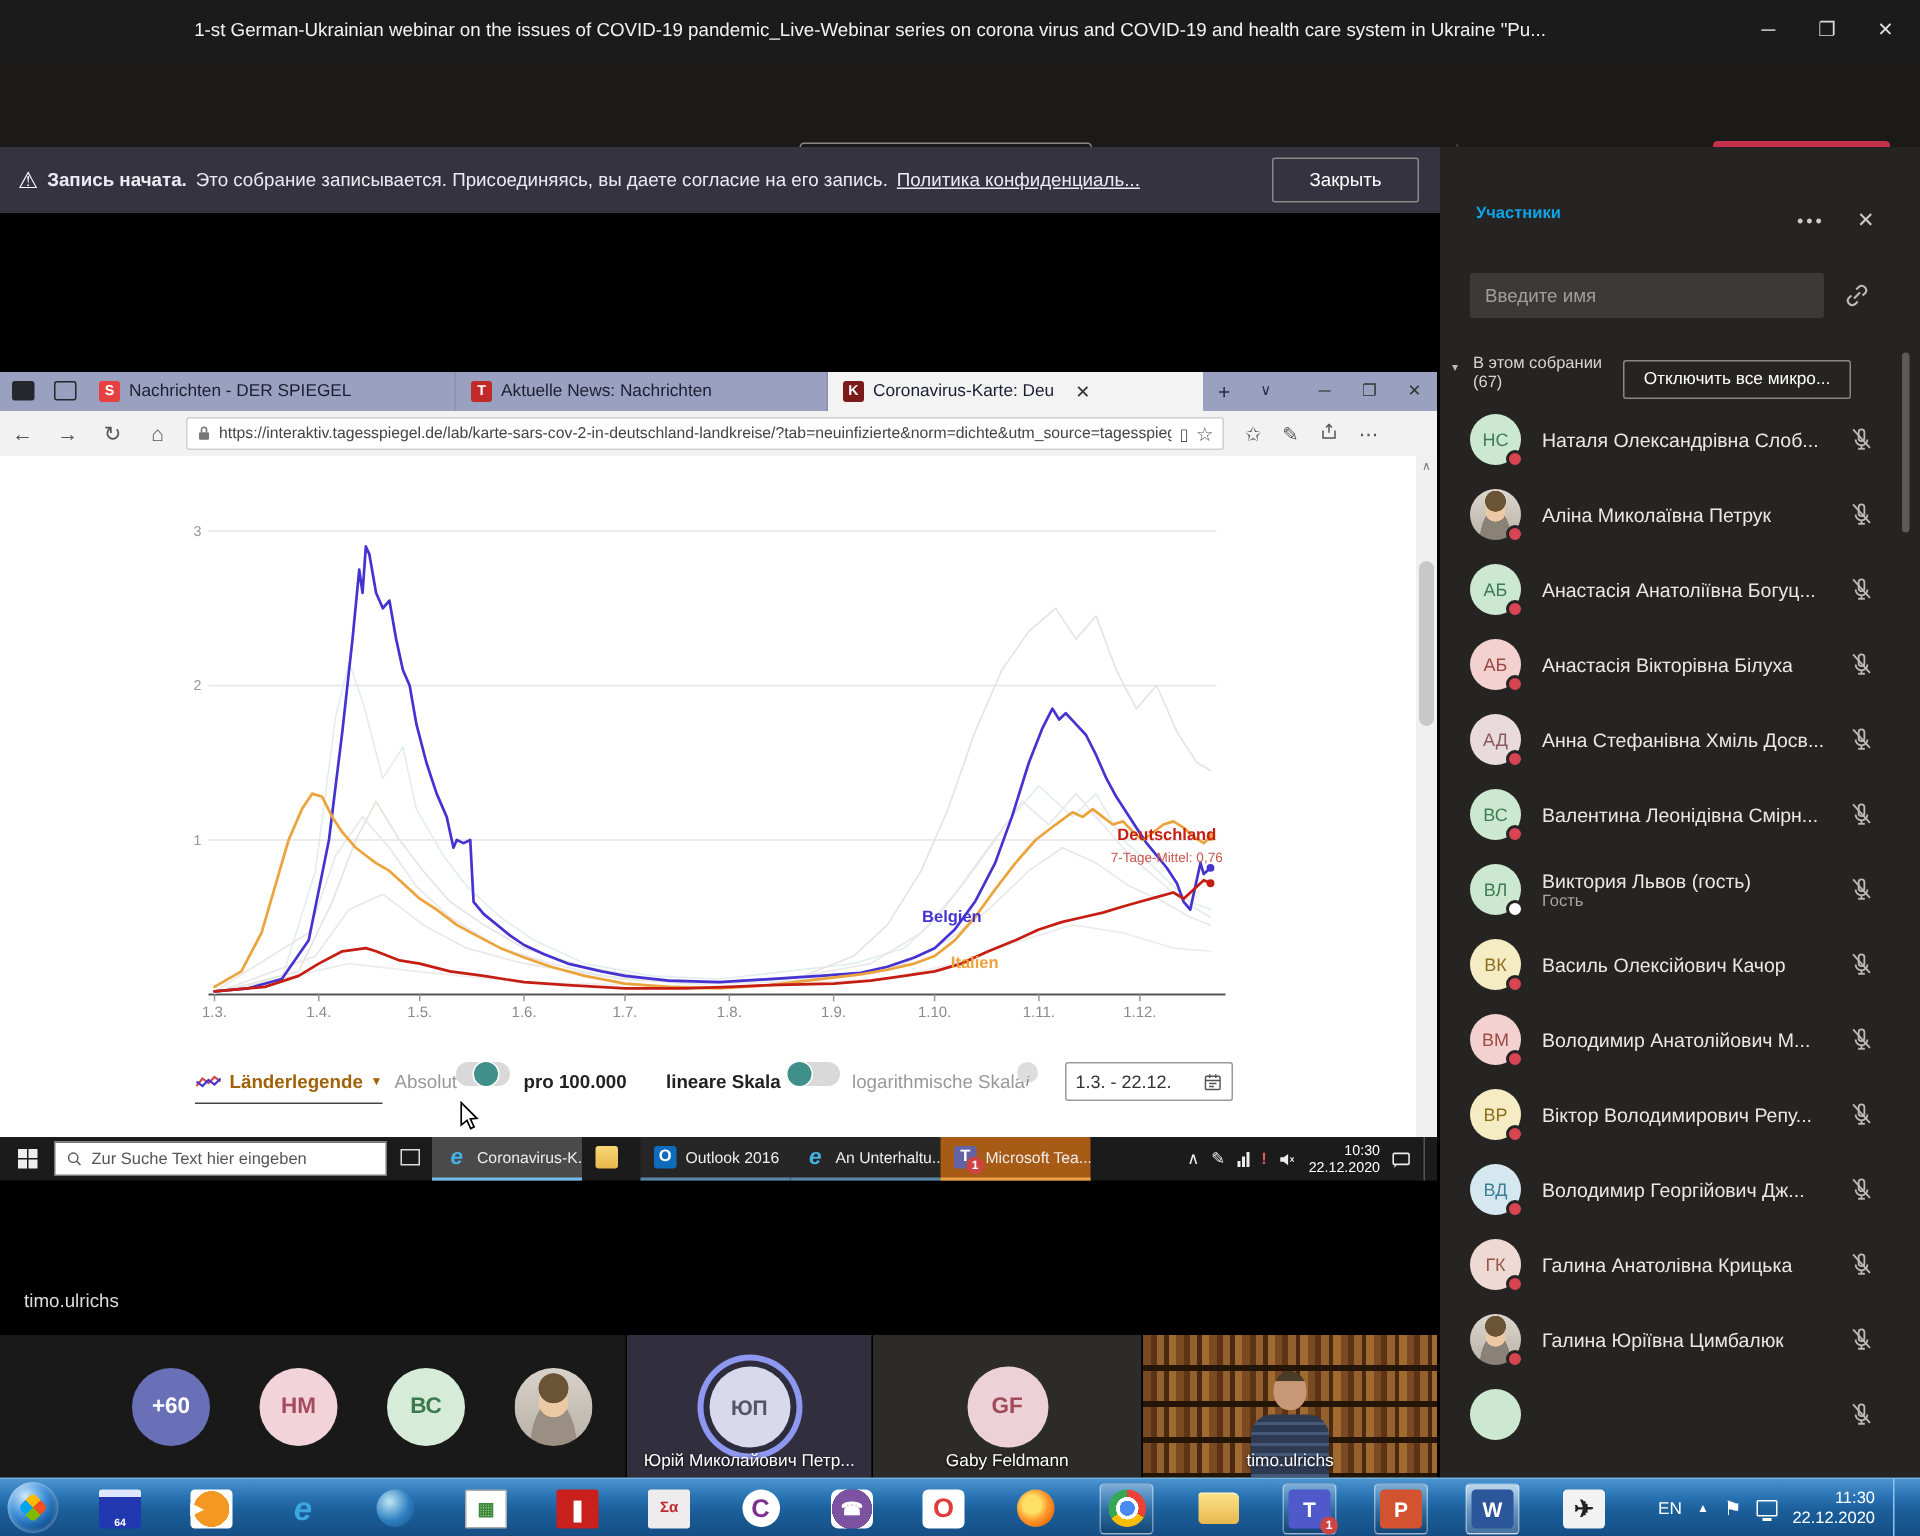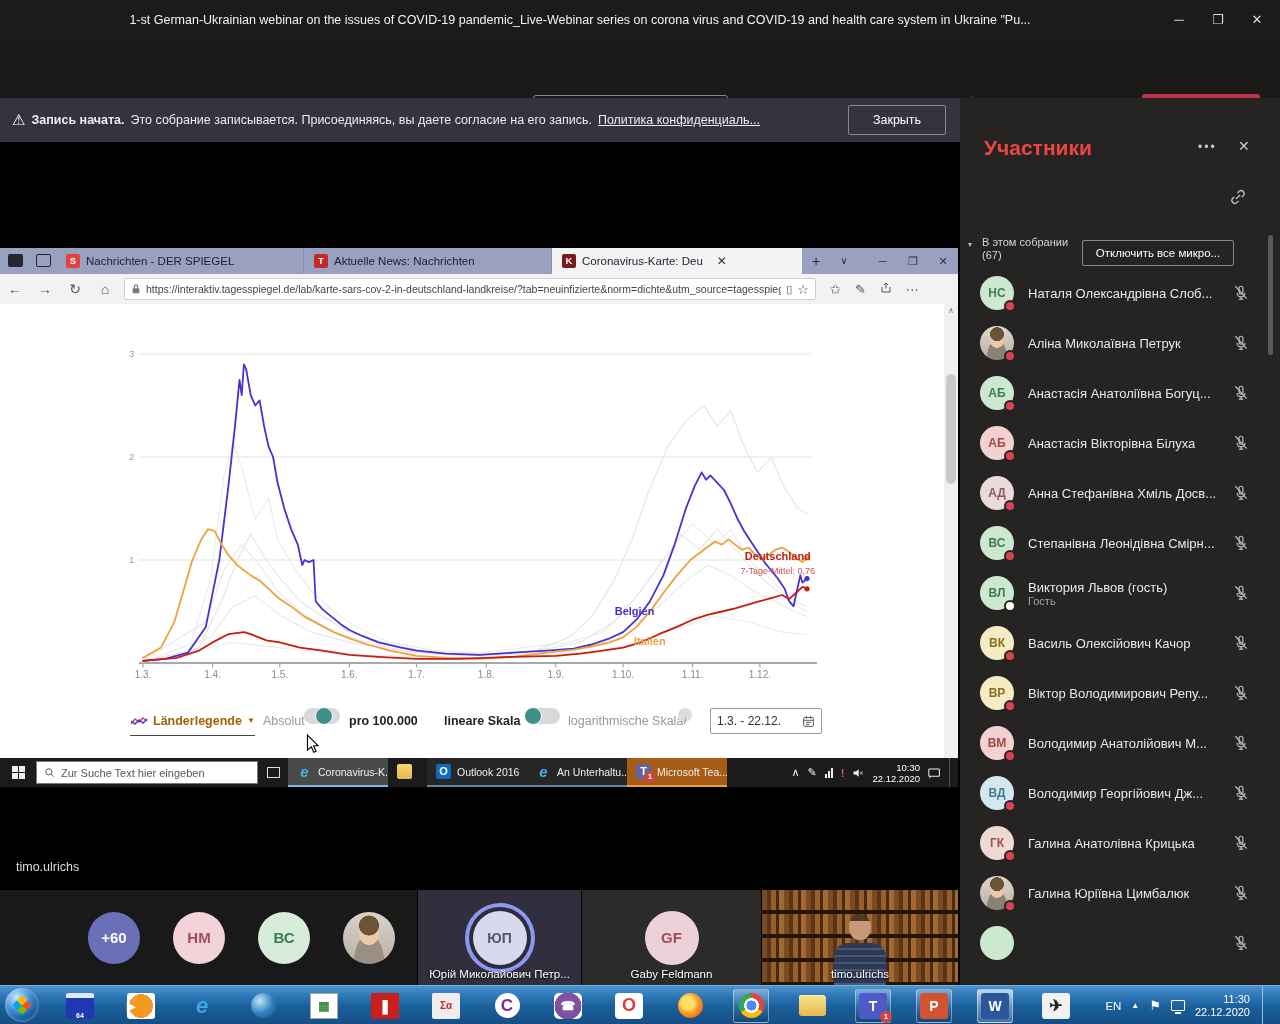--- a/index.html
+++ b/index.html
@@ -108,31 +108,31 @@
   .vtile .vcirc{width:54px;height:54px;}
   .ring-av{width:46px;height:46px;box-shadow:0 0 0 4px #2c2c3c,0 0 0 8px #8e98f0;font-size:14px;}
   .photo-av{background:radial-gradient(circle at 50% 26%,#6b5336 0 21%,rgba(0,0,0,0) 22%),radial-gradient(circle at 50% 44%,#eac9a4 0 25%,rgba(0,0,0,0) 26%),radial-gradient(ellipse at 50% 105%,#9a8f82 0 42%,rgba(0,0,0,0) 43%),linear-gradient(#d8d2ca,#b9b1a6);}
   .bookshelf{background:repeating-linear-gradient(180deg,rgba(0,0,0,0) 0 20px,#241506 20px 24px),repeating-linear-gradient(90deg,#7a4a22 0 5px,#5d3315 5px 9px,#93602e 9px 14px,#4a2a10 14px 17px,#a06a30 17px 22px);}
   .manvid{position:absolute;left:50%;top:24px;transform:translateX(-50%);width:64px;height:71px;}
   .manvid::before{content:"";position:absolute;left:50%;top:0;transform:translateX(-50%);width:22px;height:26px;border-radius:50% 50% 46% 46%;background:linear-gradient(#4a3a28 0 26%,#c89878 27%);}
   .manvid::after{content:"";position:absolute;left:50%;bottom:0;transform:translateX(-50%);width:52px;height:42px;border-radius:14px 14px 0 0;background:repeating-linear-gradient(180deg,#2e3a52 0 5px,#46587a 5px 7px);}
 
   
   .panel{left:960px;top:98px;width:320px;height:887px;background:#252423;overflow:hidden;color:#e6e5e4;}
-  .ptitle{position:absolute;left:24px;top:38px;font-size:21px;font-weight:bold;color:#ef4444;}
+  .ptitle{position:absolute;left:24px;top:38px;font-size:11px;font-weight:bold;color:#0ea5e9;}
   .pdots{position:absolute;left:238px;top:42px;color:#ccc;font-size:12px;letter-spacing:2px;}
   .pclose{position:absolute;left:278px;top:40px;color:#ccc;font-size:14px;}
   .psearch{position:absolute;left:20px;top:84px;width:236px;height:30px;background:#3b3a39;border-radius:2px;color:#a19f9d;font-size:12.5px;line-height:30px;padding:0 10px;}
   .plink{position:absolute;left:268px;top:89px;width:20px;height:20px;}
   .psec{position:absolute;left:22px;top:138px;font-size:11px;line-height:13px;color:#d6d5d4;}
   .pchev{position:absolute;left:8px;top:142px;font-size:8px;color:#bbb;}
   .pmuteall{position:absolute;left:122px;top:142px;width:152px;height:26px;border:1px solid #8a8886;border-radius:2px;text-align:center;line-height:24px;font-size:11.5px;color:#fff;white-space:nowrap;overflow:hidden;padding:0 4px;}
   .plist{position:absolute;left:0;top:170px;width:320px;}
   .p-row{height:50px;display:flex;align-items:center;padding-left:20px;position:relative;}
-  .p-av{width:34px;height:34px;border-radius:50%;background:var(--bg,#cde8d0);color:var(--fg,#3e7d52);font-size:12px;font-weight:bold;display:flex;align-items:center;justify-content:center;position:relative;flex:0 0 34px;}
+  .p-av{width:34px;height:34px;border-radius:50%;background:var(--bg,#cde8d0);color:var(--fg,#3e7d52);font-size:12px;font-weight:normal;display:flex;align-items:center;justify-content:center;position:relative;flex:0 0 34px;}
   .p-av .pdot{position:absolute;right:-2px;bottom:-2px;width:12px;height:12px;border-radius:50%;background:var(--dot,#d74553);border:2px solid #252423;}
   .k-photo .p-av{background:radial-gradient(circle at 50% 24%,#6b5336 0 22%,rgba(0,0,0,0) 23%),radial-gradient(circle at 50% 44%,#eac9a4 0 26%,rgba(0,0,0,0) 27%),radial-gradient(ellipse at 50% 108%,#8a8276 0 44%,rgba(0,0,0,0) 45%),linear-gradient(#dcd6ce,#b9b1a6);}
   .p-texts{margin-left:14px;overflow:hidden;}
   .p-name{display:block;font-size:13px;color:#e9e8e7;white-space:nowrap;overflow:hidden;}
   .subtitle{display:block;font-size:11px;color:#a8a6a4;}
   .p-mic{position:absolute;right:30px;top:16px;width:18px;height:18px;}
   .micsvg{stroke:#bdbbb9;fill:none;stroke-width:1.1;width:100%;height:100%;}
   .pscroll{position:absolute;left:308px;top:137px;width:5px;height:120px;background:#5b5a59;border-radius:3px;}
 
   
@@ -503,20 +503,21 @@
         <span class="manvid"></span>
 
       <span class="nm">timo.ulrichs</span>
     </div>
   </div>
 
   <div class="abs panel">
     <div class="ptitle">Участники</div>
     <div class="pdots">•••</div>
     <div class="pclose">✕</div>
+    <div class="psearch">Введите имя</div>
     <svg class="plink" viewBox="0 0 20 20" style="stroke:#bbb;fill:none;stroke-width:1.4">
         <path d="M8 12l4-4"></path>
         <path d="M9.5 6l1.8-1.8a3 3 0 0 1 4.2 4.2L13.7 10"></path>
         <path d="M10.5 14l-1.8 1.8a3 3 0 0 1-4.2-4.2L6.3 10"></path>
       </svg>
     <div class="pchev">▾</div>
     <div class="psec">
       <div>В этом собрании</div>
       <div>(67)</div>
     </div>
@@ -615,21 +616,21 @@
               <line x1="3" y1="2" x2="13" y2="13"></line>
             </svg>
         </span>
       </div>
         <div class="p-row" style="--bg: #cde8d0; --fg: #3e7d52;">
         <span class="p-av">
             <span class="init">ВС</span>
             <span class="pdot"></span>
           </span>
         <span class="p-texts">
-          <span class="p-name">Степанівна Леонідівна Смірн...</span>
+          <span class="p-name">Валентина Леонідівна Смірн...</span>
 
         </span>
         <span class="p-mic">
           <svg class="micsvg" viewBox="0 0 16 16">
               <rect x="6.3" y="2" width="3.4" height="7" rx="1.7"></rect>
               <path d="M4.5 8a3.5 3.5 0 0 0 7 0"></path>
               <line x1="8" y1="11.5" x2="8" y2="13.5"></line>
               <line x1="6" y1="13.5" x2="10" y2="13.5"></line>
               <line x1="3" y1="2" x2="13" y2="13"></line>
             </svg>
@@ -666,46 +667,46 @@
         <span class="p-mic">
           <svg class="micsvg" viewBox="0 0 16 16">
               <rect x="6.3" y="2" width="3.4" height="7" rx="1.7"></rect>
               <path d="M4.5 8a3.5 3.5 0 0 0 7 0"></path>
               <line x1="8" y1="11.5" x2="8" y2="13.5"></line>
               <line x1="6" y1="13.5" x2="10" y2="13.5"></line>
               <line x1="3" y1="2" x2="13" y2="13"></line>
             </svg>
         </span>
       </div>
+        <div class="p-row" style="--bg: #f3d1d1; --fg: #9c4a43;">
+        <span class="p-av">
+            <span class="init">ВМ</span>
+            <span class="pdot"></span>
+          </span>
+        <span class="p-texts">
+          <span class="p-name">Володимир Анатолійович М...</span>
+
+        </span>
+        <span class="p-mic">
+          <svg class="micsvg" viewBox="0 0 16 16">
+              <rect x="6.3" y="2" width="3.4" height="7" rx="1.7"></rect>
+              <path d="M4.5 8a3.5 3.5 0 0 0 7 0"></path>
+              <line x1="8" y1="11.5" x2="8" y2="13.5"></line>
+              <line x1="6" y1="13.5" x2="10" y2="13.5"></line>
+              <line x1="3" y1="2" x2="13" y2="13"></line>
+            </svg>
+        </span>
+      </div>
         <div class="p-row" style="--bg: #f6ecc4; --fg: #8c6e20;">
         <span class="p-av">
             <span class="init">ВР</span>
             <span class="pdot"></span>
           </span>
         <span class="p-texts">
           <span class="p-name">Віктор Володимирович Репу...</span>
-
-        </span>
-        <span class="p-mic">
-          <svg class="micsvg" viewBox="0 0 16 16">
-              <rect x="6.3" y="2" width="3.4" height="7" rx="1.7"></rect>
-              <path d="M4.5 8a3.5 3.5 0 0 0 7 0"></path>
-              <line x1="8" y1="11.5" x2="8" y2="13.5"></line>
-              <line x1="6" y1="13.5" x2="10" y2="13.5"></line>
-              <line x1="3" y1="2" x2="13" y2="13"></line>
-            </svg>
-        </span>
-      </div>
-        <div class="p-row" style="--bg: #f3d1d1; --fg: #9c4a43;">
-        <span class="p-av">
-            <span class="init">ВМ</span>
-            <span class="pdot"></span>
-          </span>
-        <span class="p-texts">
-          <span class="p-name">Володимир Анатолійович М...</span>
 
         </span>
         <span class="p-mic">
           <svg class="micsvg" viewBox="0 0 16 16">
               <rect x="6.3" y="2" width="3.4" height="7" rx="1.7"></rect>
               <path d="M4.5 8a3.5 3.5 0 0 0 7 0"></path>
               <line x1="8" y1="11.5" x2="8" y2="13.5"></line>
               <line x1="6" y1="13.5" x2="10" y2="13.5"></line>
               <line x1="3" y1="2" x2="13" y2="13"></line>
             </svg>

